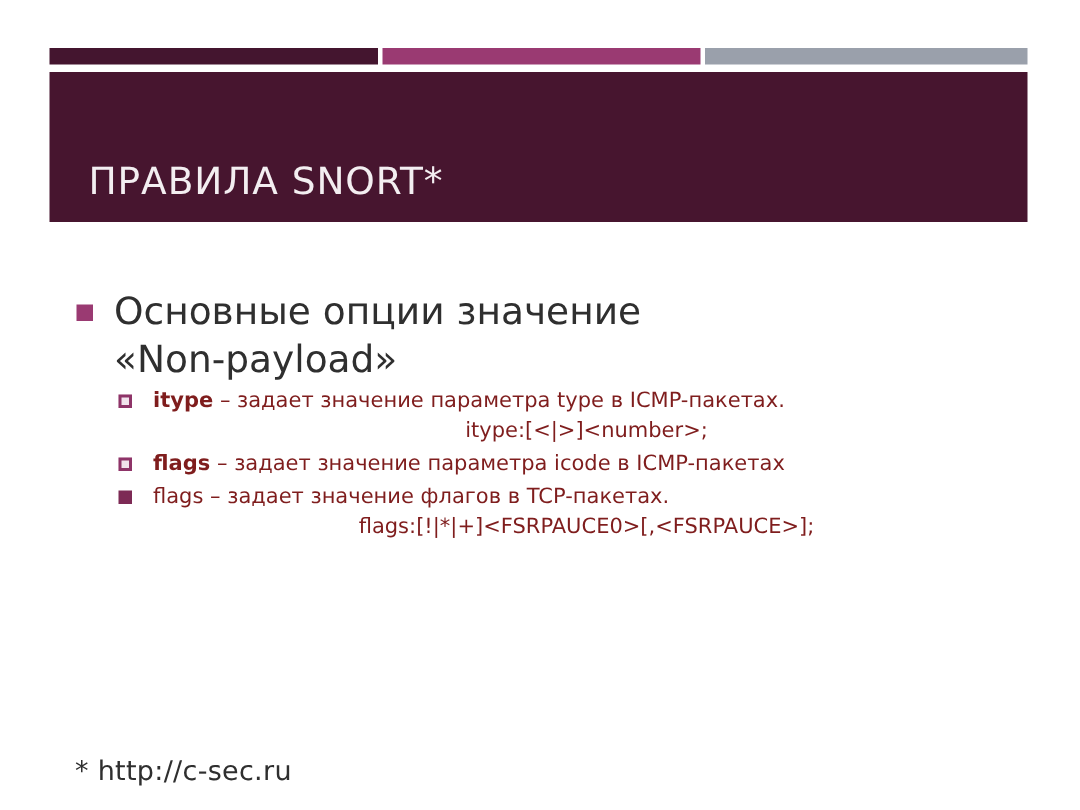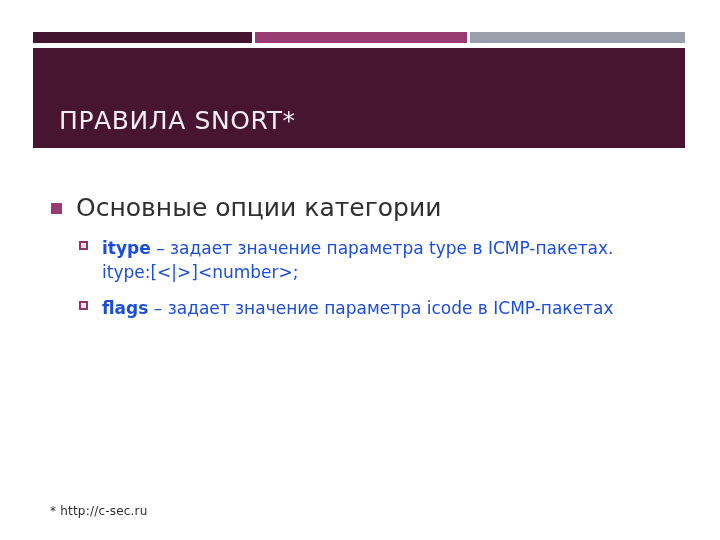--- a/index.html
+++ b/index.html
@@ -93,55 +93,55 @@
     height: 11px;
     background: #9a3a72;
   }
   li.bullet-1 .line-last {
     text-align: left;
   }
 
   li.bullet-2 {
     position: relative;
     padding-left: 26px;
-    margin-top: 12px;
-    font-size: 17px;
+    margin-top: 2px;
+    font-size: 14px;
     line-height: 1.42;
-    color: #1d4ed8;
+    color: #7f1d1d;
     text-align: justify;
   }
   li.bullet-2 > .marker {
     position: absolute;
     left: 3px;
     top: 5px;
     width: 9px;
     height: 9px;
     box-sizing: border-box;
   }
   li.bullet-2 > .marker.hollow {
     background: #f1e3ec;
     border: 2px solid #8e3468;
   }
   li.bullet-2 > .marker.solid {
     background: #7d2a55;
   }
   li.bullet-2 .line-last {
-    text-align: left;
+    text-align: center;
     white-space: nowrap;
   }
   li.bullet-2 b {
     font-weight: 700;
   }
 
   
   .footnote {
     position: absolute;
     left: 50px;
     top: 504px;
-    font-size: 12px;
+    font-size: 18px;
     color: #2f2f2f;
     letter-spacing: 0.2px;
   }
 </style>
 </head>
 <body>
 
 <div class="slide">
 
   <div class="accent-bar">
@@ -151,35 +151,41 @@
   </div>
 
   <div class="title-band">
     <h1 class="slide-title">ПРАВИЛА SNORT*</h1>
   </div>
 
   <div class="content">
     <ul class="lvl1">
       <li class="bullet-1">
         <span class="marker"></span>
-        <span>Основные опции категории</span>
+        <span>Основные опции значение</span>
+        <div class="line-last">«Non-payload»</div>
 
         <ul class="lvl2">
 
           <li class="bullet-2">
             <span class="marker hollow"></span>
             <b>itype</b><span> – задает значение параметра type в ICMP-пакетах.</span>
             <div class="line-last">itype:[&lt;|&gt;]&lt;number&gt;;</div>
           </li>
 
           <li class="bullet-2">
             <span class="marker hollow"></span>
             <b>flags</b><span> – задает значение параметра icode в ICMP-пакетах</span>
           </li>
 
+          <li class="bullet-2">
+            <span class="marker solid"></span>
+            <span>flags</span><span> – задает значение флагов в TCP-пакетах.</span>
+            <div class="line-last">flags:[!|*|+]&lt;FSRPAUCE0&gt;[,&lt;FSRPAUCE&gt;];</div>
+          </li>
 
         </ul>
       </li>
     </ul>
   </div>
 
   <div class="footnote">* http://c-sec.ru</div>
 
 </div>
 

